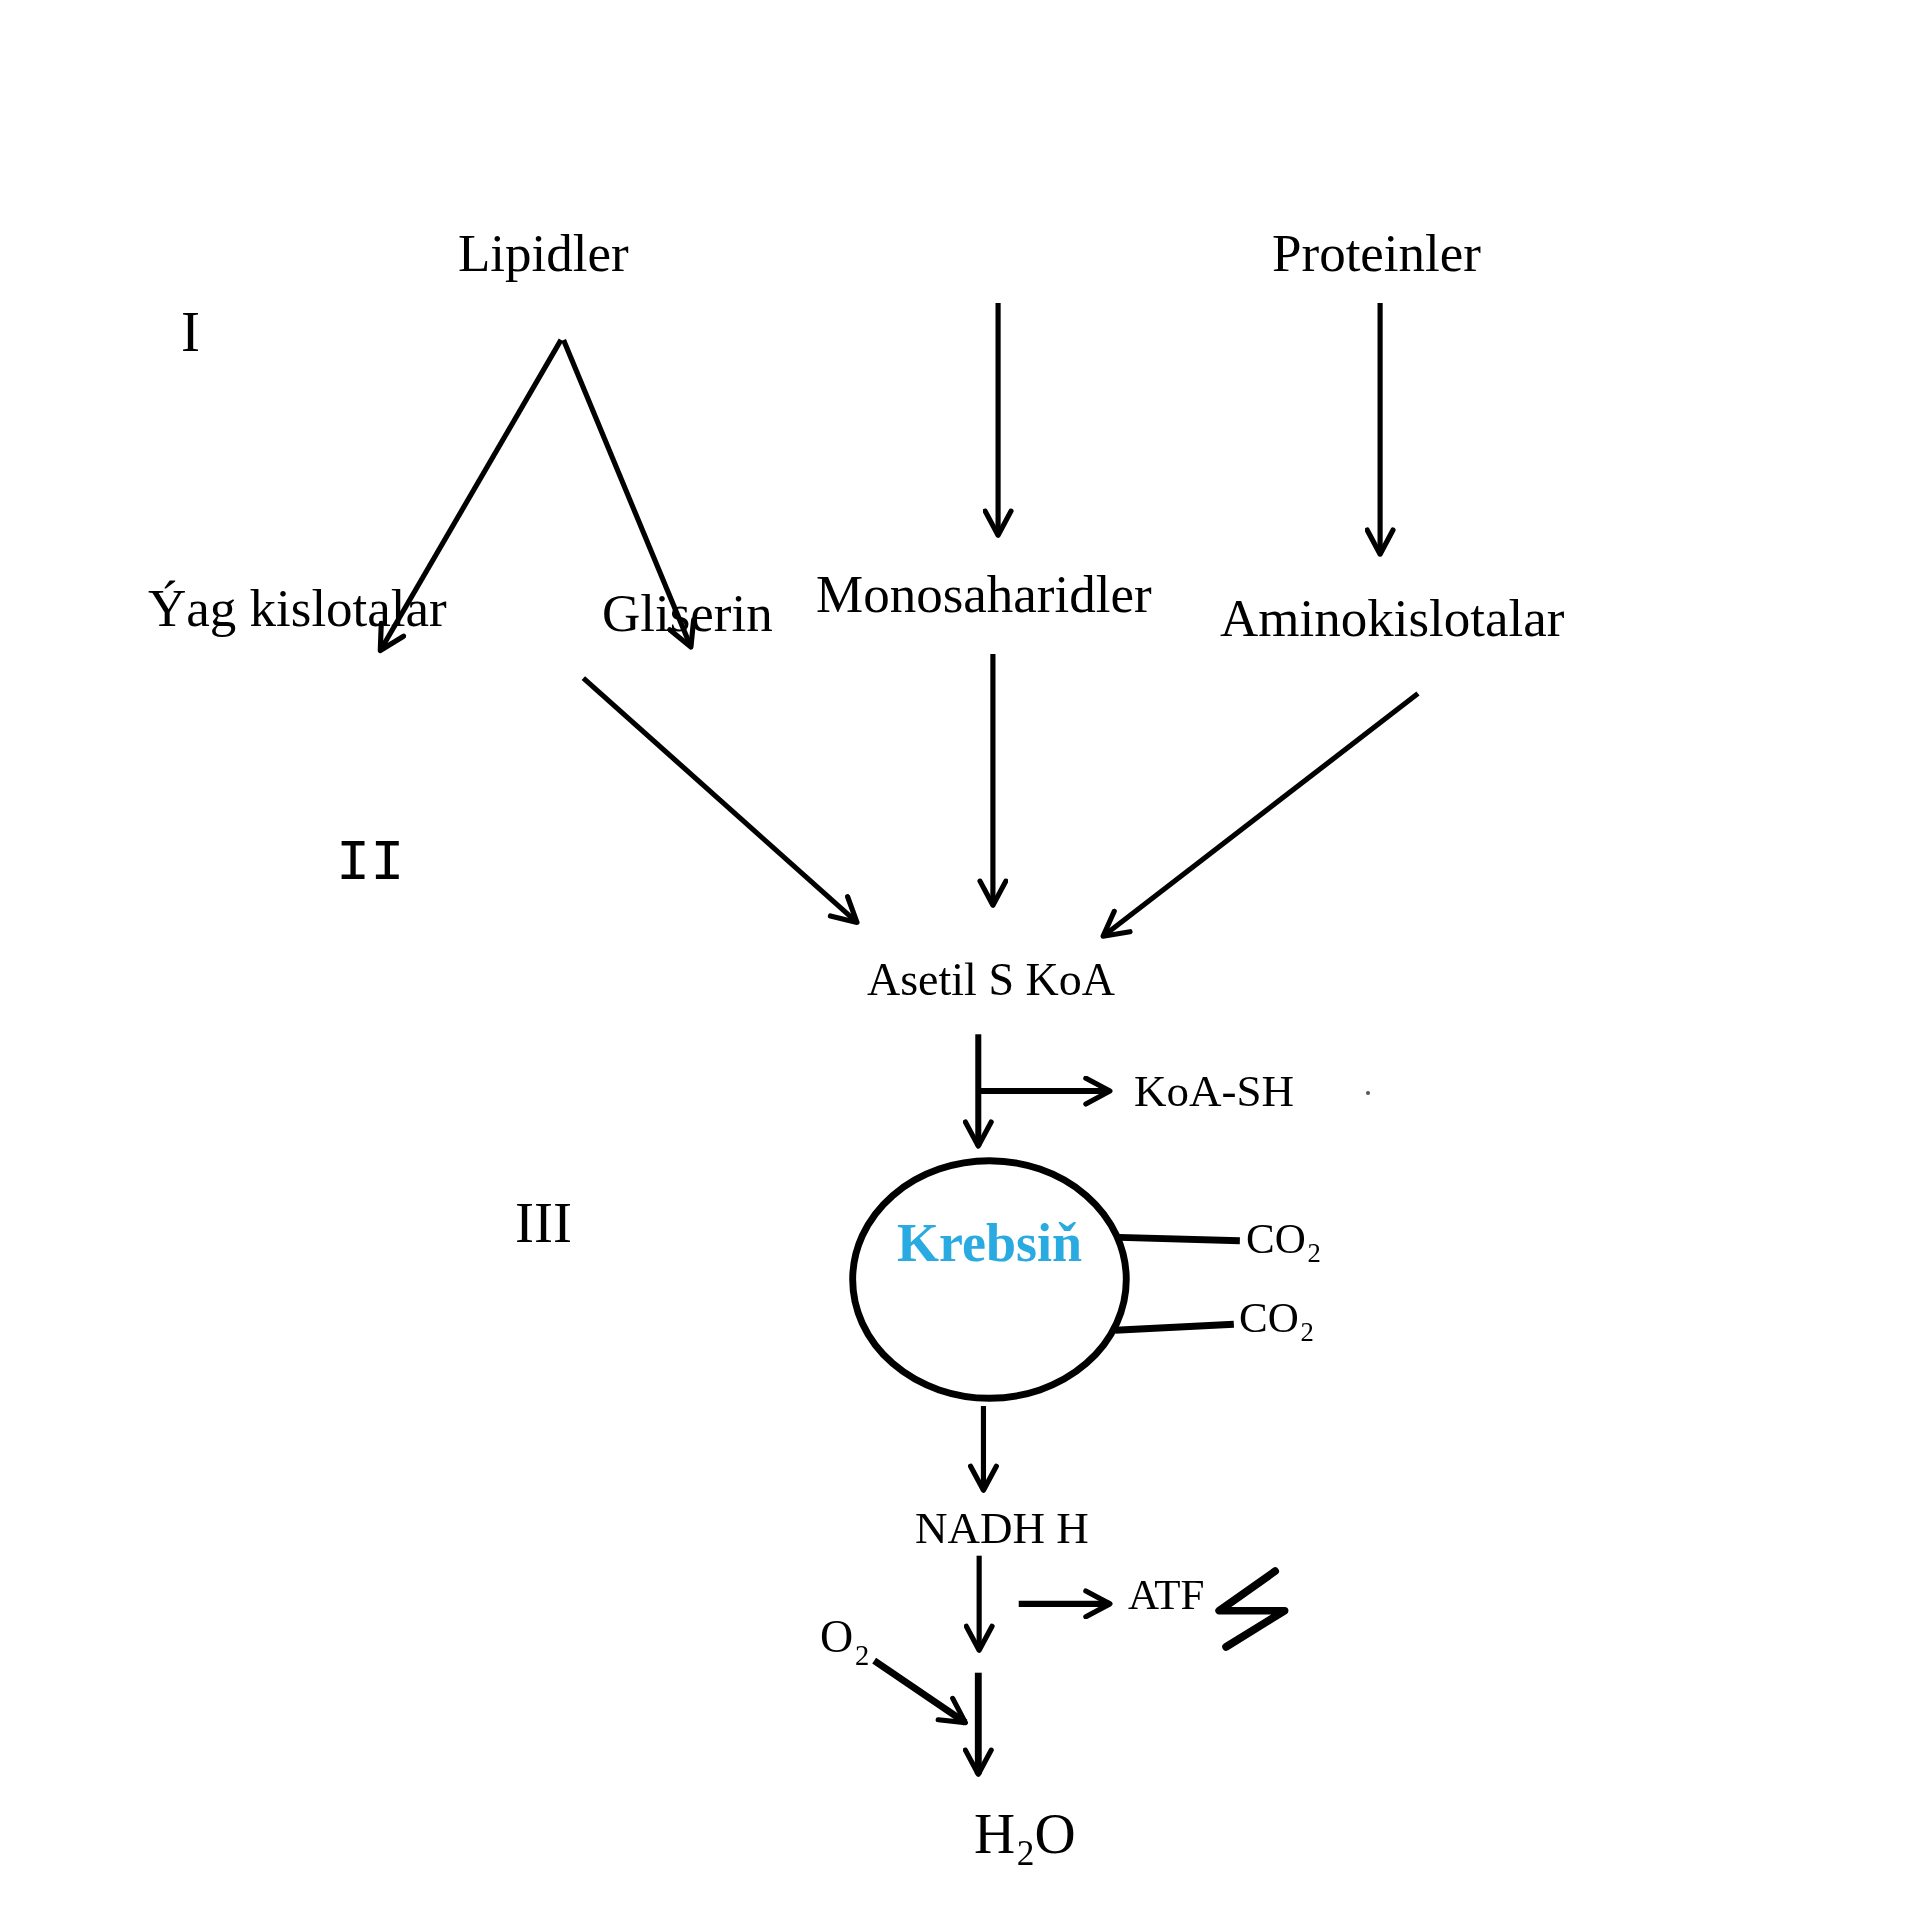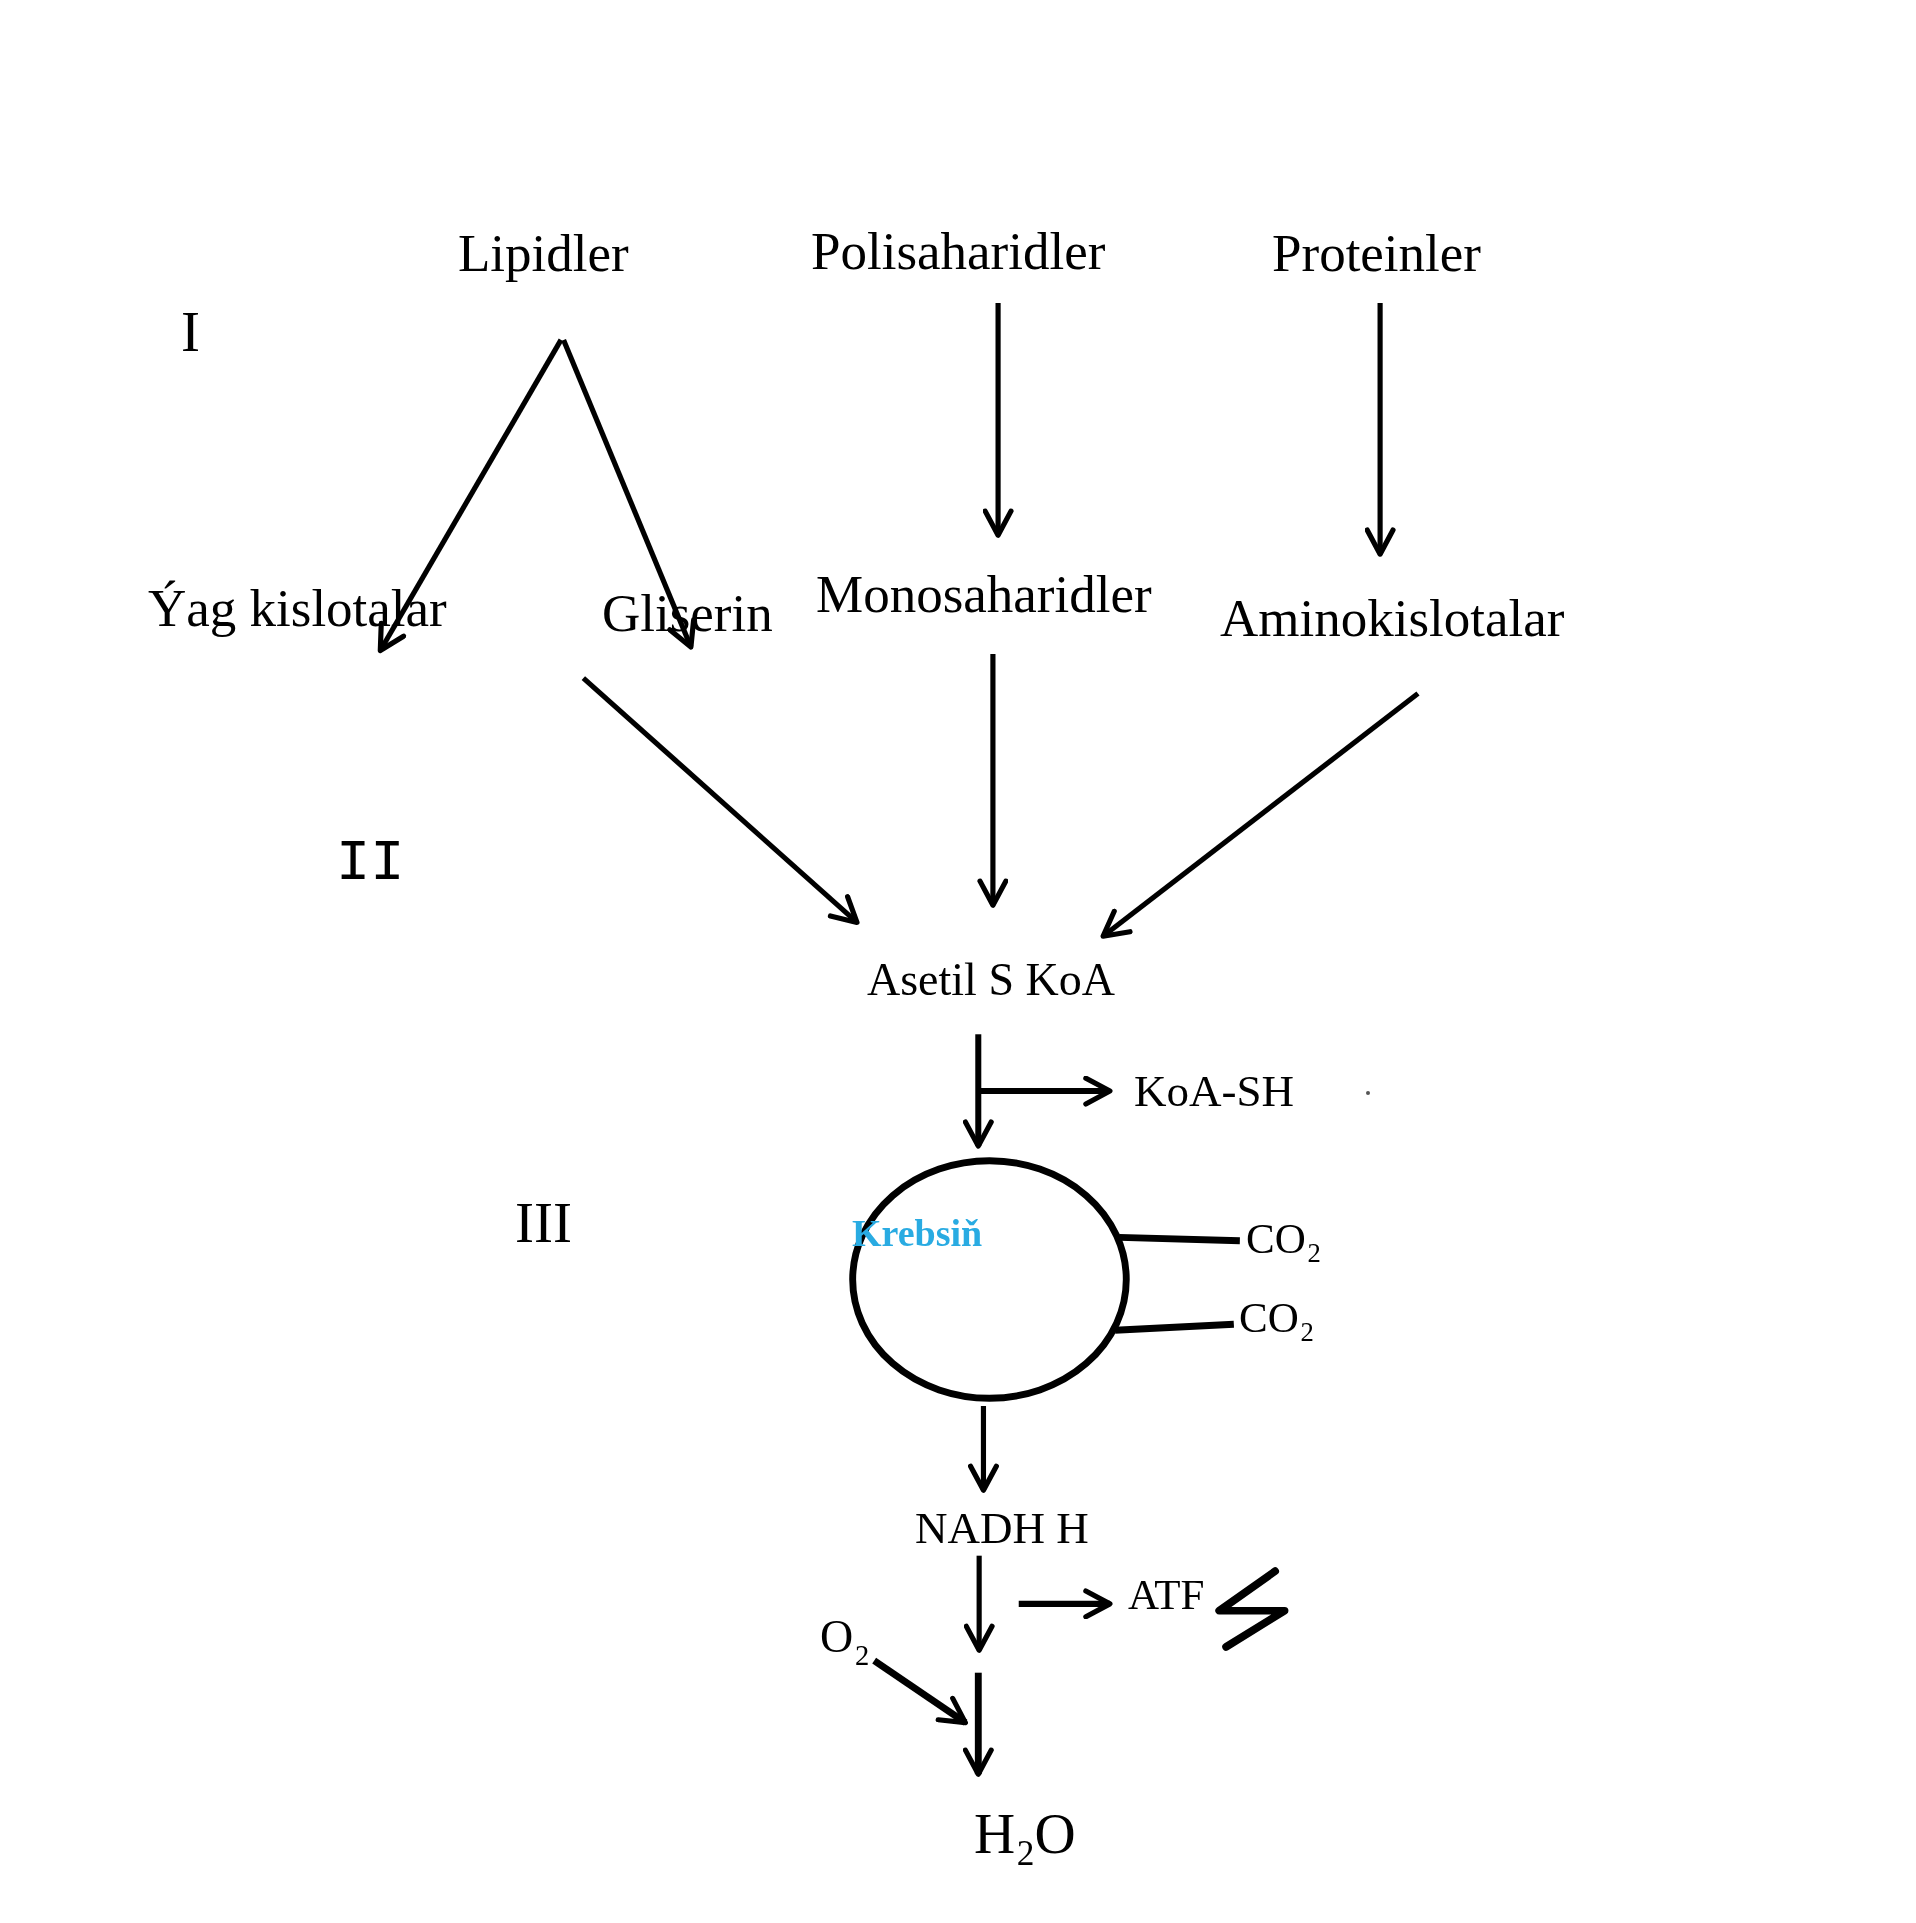--- a/index.html
+++ b/index.html
@@ -30,22 +30,22 @@
     position:relative;
     top:0.34em;
     margin-left:1.7px;
   }
   .sub-low{top:0.46em;}
   .krebs-block{
     position:absolute;
     left:852px;
     top:1211px;
     width:275px;
-    text-align:left;
-    font-size:38px;
+    text-align:center;
+    font-size:54px;
     font-weight:bold;
     line-height:1.2;
     color:#29abe2;
   }
   .h2o{font-size:57px;margin-left:40px;}
   .stray-dot{
     position:absolute;
     left:1366px;
     top:1091px;
     width:4.3px;
@@ -93,21 +93,20 @@
     <line x1="1016" y1="1930" x2="1122" y2="2002" stroke="#000000" stroke-width="8" marker-end="url(#ah)"></line>
 
     <line x1="1137" y1="1944" x2="1137" y2="2062" stroke="#000000" stroke-width="8" marker-end="url(#ah)"></line>
   </svg>
 
   <div class="label numeral" style="left:181px;top:303px;">I</div>
   <div class="label numeral" style="left:336px;top:836px;font-family:Liberation Mono, monospace;">II</div>
   <div class="label numeral" style="left:515px;top:1194px;">III</div>
 
   <div class="label f62" style="left:458px;top:227px;">Lipidler</div>
-  <div class="label f62" style="left:811px;top:225px;">Polisaharidler</div>
   <div class="label f62" style="left:1272px;top:227px;">Proteinler</div>
 
   <div class="label f62" style="left:148px;top:582px;">Ýag kislotalar</div>
   <div class="label f62" style="left:602px;top:587px;">Gliserin</div>
   <div class="label f62" style="left:816px;top:568px;">Monosaharidler</div>
   <div class="label f62" style="left:1220px;top:592px;">Aminokislotalar</div>
 
   <div class="label f54" style="left:867px;top:957px;">Asetil S KoA</div>
   <div class="label f52" style="left:1134px;top:1069px;">KoA-SH</div>
 

